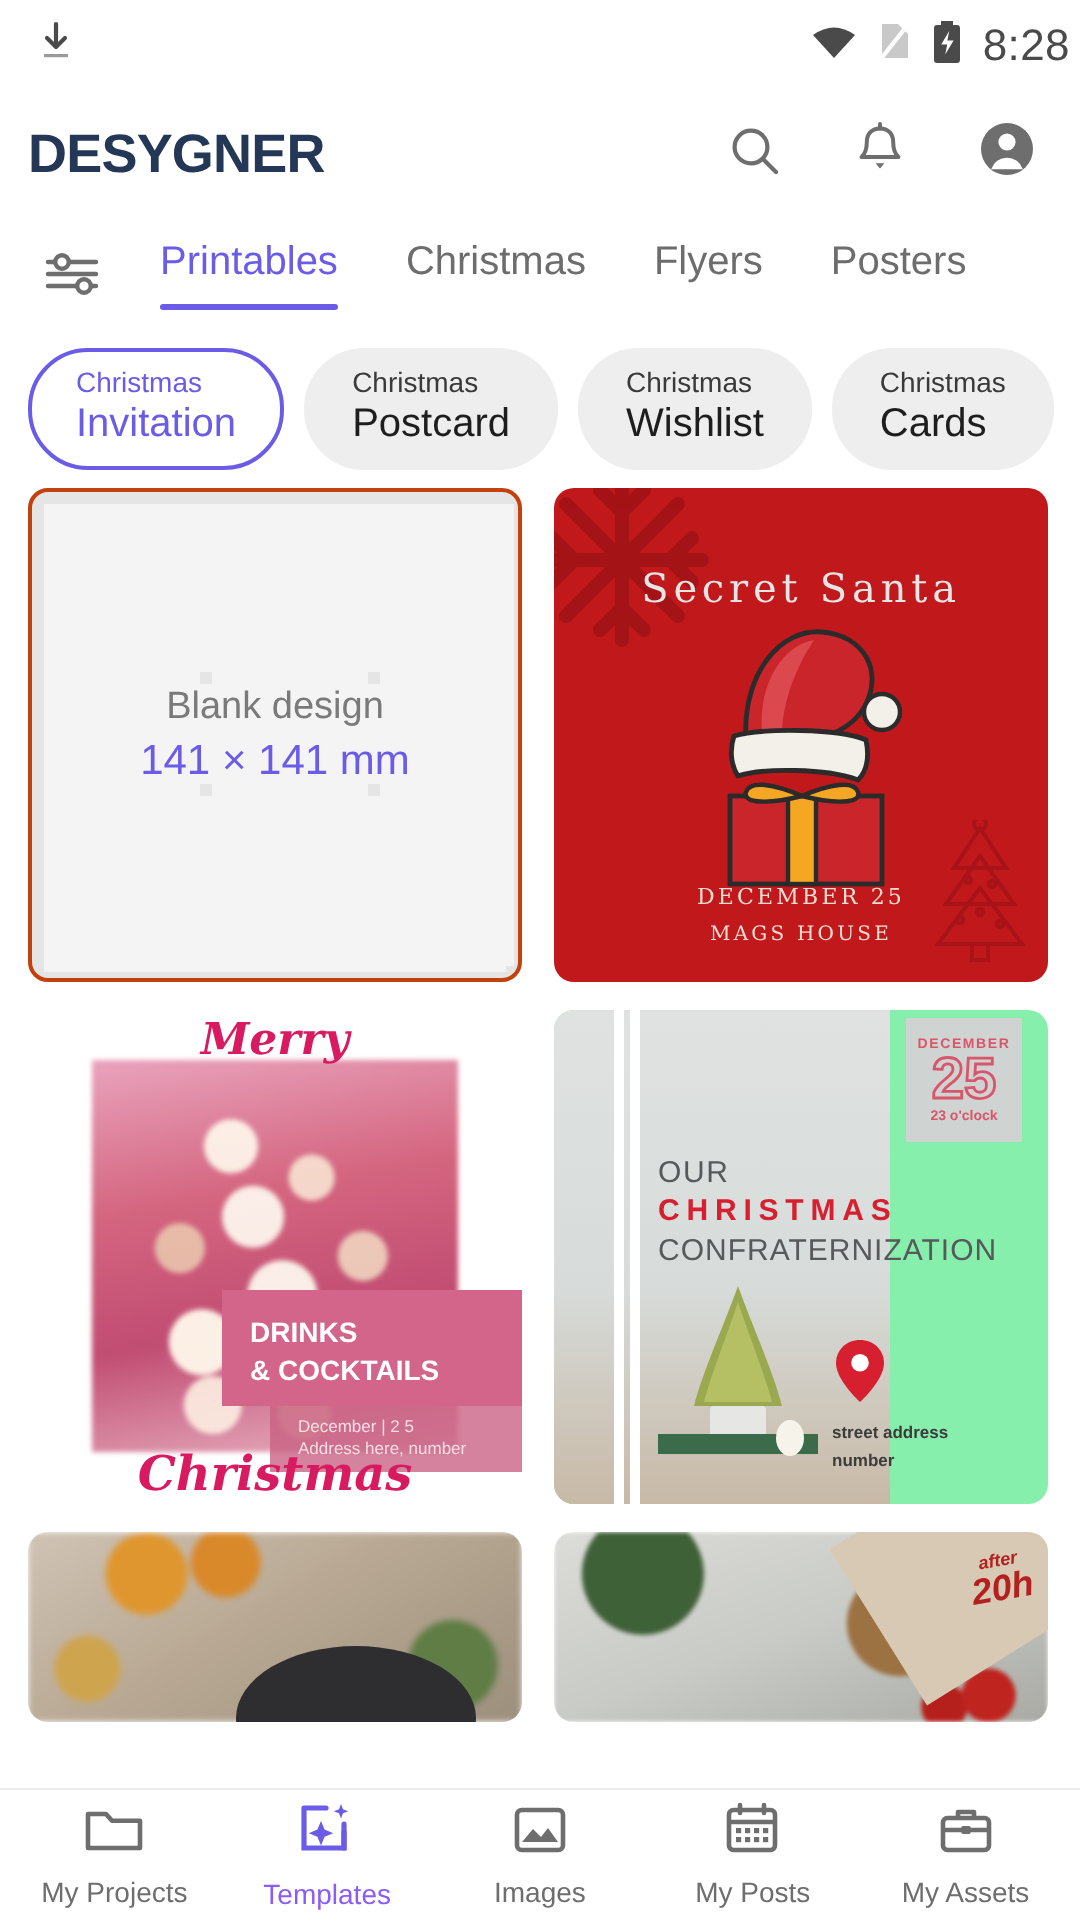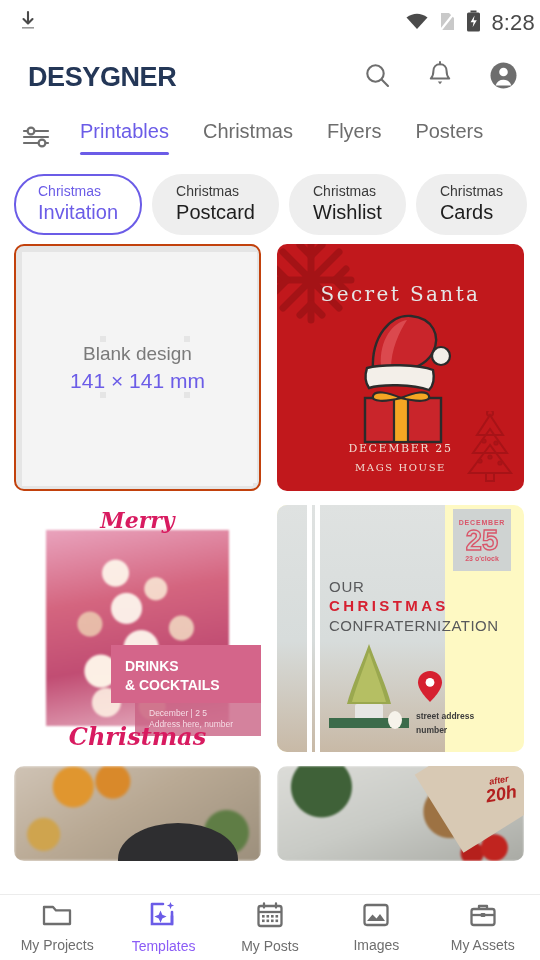--- a/index.html
+++ b/index.html
@@ -18,21 +18,21 @@
     padding:0 5px 0 18px;
     background:#ffffff;
   }
   .sb-left { display:flex; align-items:center; gap:6px; }
   .sb-right { margin-left:auto; display:flex; align-items:center; gap:10px; }
   .sb-time { font-size:22px; color:#4a4a4a; font-weight:500; letter-spacing:.2px; }
 
   
   .appbar {
     height:62px; display:flex; align-items:center;
-    padding:0 22px 0 28px;
+    padding:0 22px 0 14px;
   }
   .brand {
     font-size:27px; font-weight:bold; color:#243757;
     letter-spacing:-0.4px;
   }
   .appbar-icons { margin-left:auto; display:flex; align-items:center; gap:36px; }
 
   
   .tabstrip {
     display:flex; align-items:flex-start;
@@ -137,21 +137,21 @@
     background:#d4658a; padding:12px 10px 8px 14px;
   }
   .merry-band-t { font-size:14px; font-weight:bold; color:#ffffff; line-height:19px; }
   .merry-band2 {
     position:absolute; right:0; top:198px; width:126px;
     background:rgba(200,95,130,.78); padding:5px 10px 6px 14px;
   }
   .merry-band2 div { font-size:8.5px; color:#f6dde6; line-height:11px; }
 
   
-  .confra { background:#fef9c3; }
+  .confra { background:#86efac; }
   .confra-photo {
     position:absolute; left:0; top:0; bottom:0; width:168px;
     background:linear-gradient(180deg,#dfe2e1 0%,#d7dcdb 55%,#c8b9a6 100%);
   }
   .confra-strip {
     position:absolute; top:0; bottom:0; width:5px; background:#ffffff;
   }
   .tree-pot { position:absolute; left:52px; bottom:16px; }
   .confra-txt { position:absolute; left:52px; top:72px; z-index:4; }
   .c-our { font-size:15px; color:#58595b; letter-spacing:.8px; line-height:19px; }
@@ -475,20 +475,30 @@
         <path d="M23 23 V11" stroke="#6B5CE7" stroke-width="2.6" stroke-linecap="round"></path>
         <path d="M11.5 9.5 l1.8 4.3 4.3 1.8 -4.3 1.8 -1.8 4.3 -1.8-4.3 -4.3-1.8 4.3-1.8 Z" fill="#6B5CE7"></path>
         <path d="M21.5 1 l1 2.6 2.6 1 -2.6 1 -1 2.6 -1-2.6 -2.6-1 2.6-1 Z" fill="#6B5CE7"></path>
       </svg>
     </span>
     <span class="navlabel">Templates</span>
   </div>
 
   <div class="navitem">
     <span>
+      <svg width="28" height="26" viewBox="0 0 28 26">
+        <rect x="2.5" y="3" width="23" height="20" rx="2.4" stroke="#6e6e6e" stroke-width="2.3" fill="none"></rect>
+        <path d="M5 19 l5.5-6.5 4 4 3.5-4.5 5 7 Z" fill="#6e6e6e"></path>
+      </svg>
+    </span>
+    <span class="navlabel">Images</span>
+  </div>
+
+  <div class="navitem">
+    <span>
       <svg width="28" height="27" viewBox="0 0 28 27">
         <rect x="2.5" y="4" width="23" height="20" rx="2.2" stroke="#6e6e6e" stroke-width="2.3" fill="none"></rect>
         <path d="M2.5 10 h23" stroke="#6e6e6e" stroke-width="2.3"></path>
         <path d="M8 1.5 v4 M20 1.5 v4" stroke="#6e6e6e" stroke-width="2.3" stroke-linecap="round"></path>
         <g fill="#6e6e6e">
           <rect x="6" y="13" width="2.6" height="2.6"></rect>
             <rect x="10.5" y="13" width="2.6" height="2.6"></rect>
           <rect x="15" y="13" width="2.6" height="2.6"></rect>
             <rect x="19.5" y="13" width="2.6" height="2.6"></rect>
           <rect x="6" y="17.5" width="2.6" height="2.6"></rect>
@@ -497,30 +507,20 @@
             <rect x="19.5" y="17.5" width="2.6" height="2.6"></rect>
         </g>
       </svg>
     </span>
     <span class="navlabel">My Posts</span>
   </div>
 
   <div class="navitem">
     <span>
       <svg width="28" height="26" viewBox="0 0 28 26">
-        <rect x="2.5" y="3" width="23" height="20" rx="2.4" stroke="#6e6e6e" stroke-width="2.3" fill="none"></rect>
-        <path d="M5 19 l5.5-6.5 4 4 3.5-4.5 5 7 Z" fill="#6e6e6e"></path>
-      </svg>
-    </span>
-    <span class="navlabel">Images</span>
-  </div>
-
-  <div class="navitem">
-    <span>
-      <svg width="28" height="26" viewBox="0 0 28 26">
         <rect x="2.5" y="7" width="23" height="16" rx="2.2" stroke="#6e6e6e" stroke-width="2.3" fill="none"></rect>
         <path d="M10 7 V4 h8 v3" stroke="#6e6e6e" stroke-width="2.3" fill="none" stroke-linejoin="round"></path>
         <path d="M2.5 13 h23" stroke="#6e6e6e" stroke-width="2.3"></path>
         <rect x="11.6" y="11" width="4.8" height="4" rx="1" fill="#6e6e6e"></rect>
       </svg>
     </span>
     <span class="navlabel">My Assets</span>
   </div>
 </div>
 

